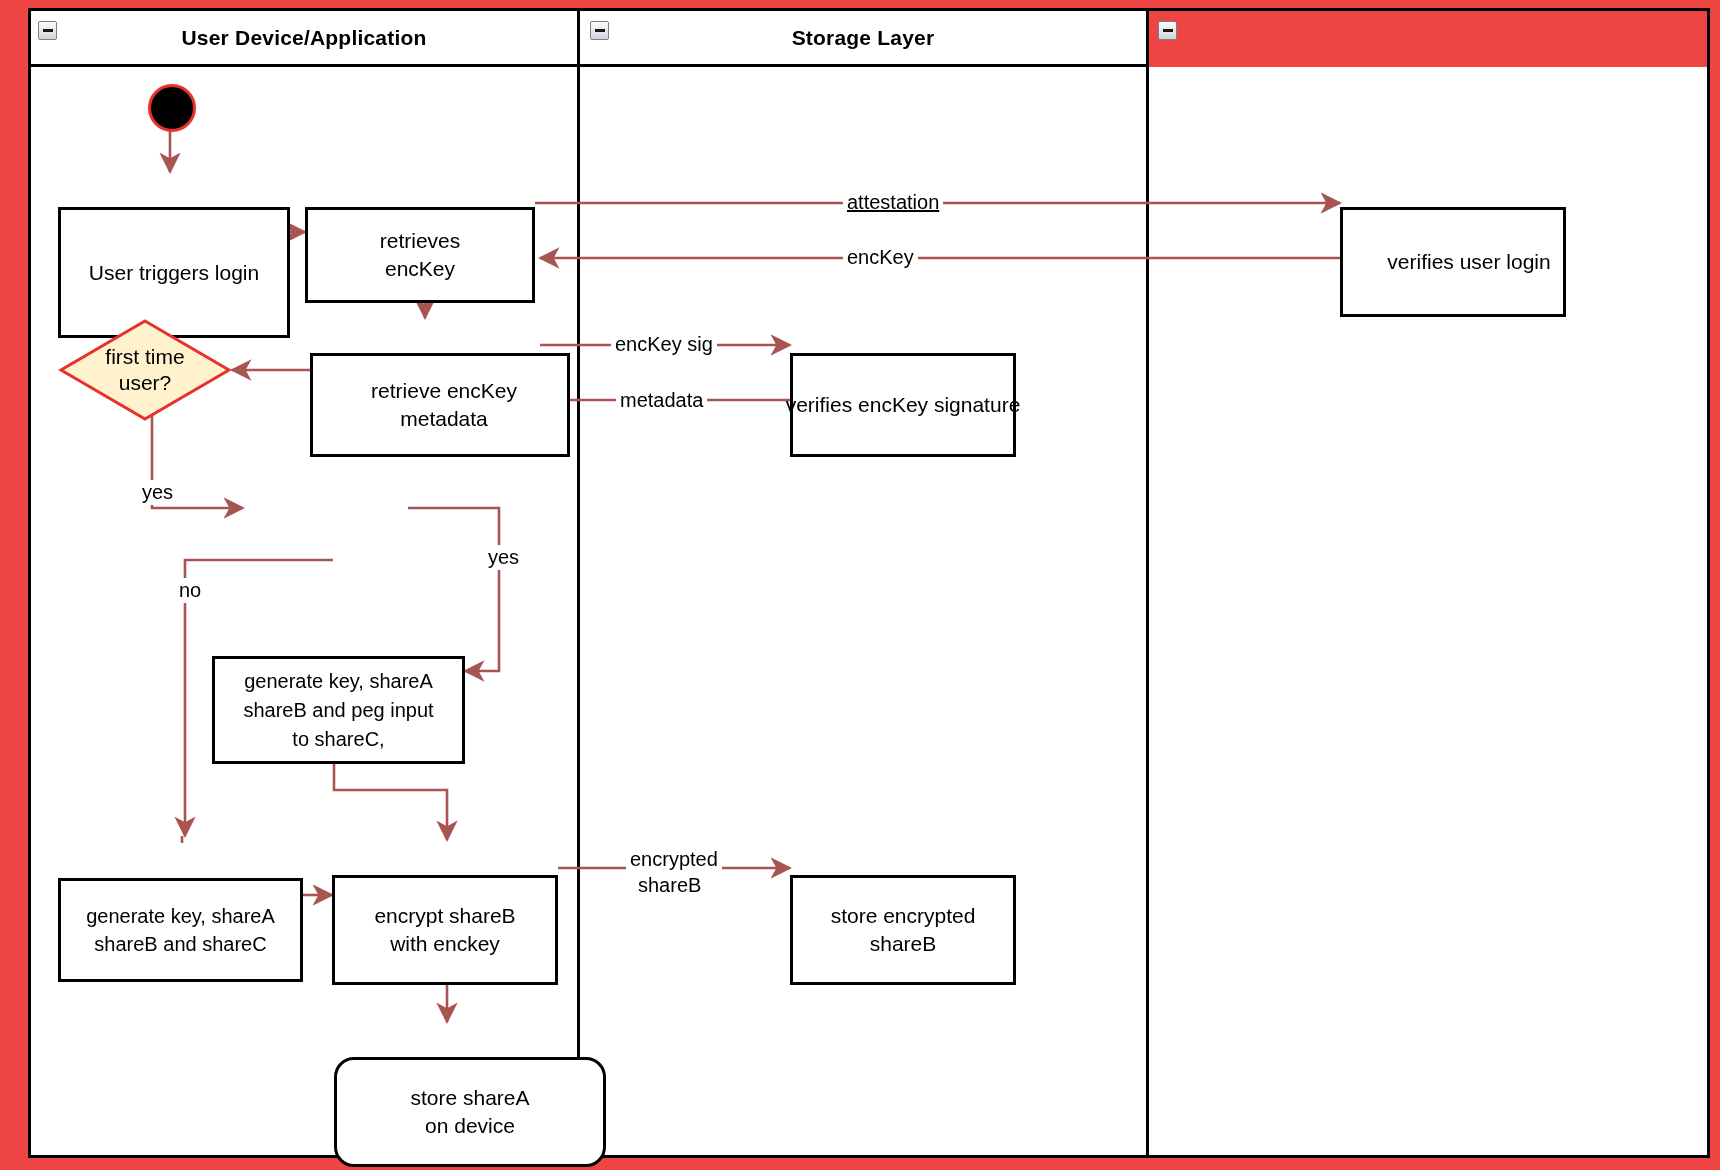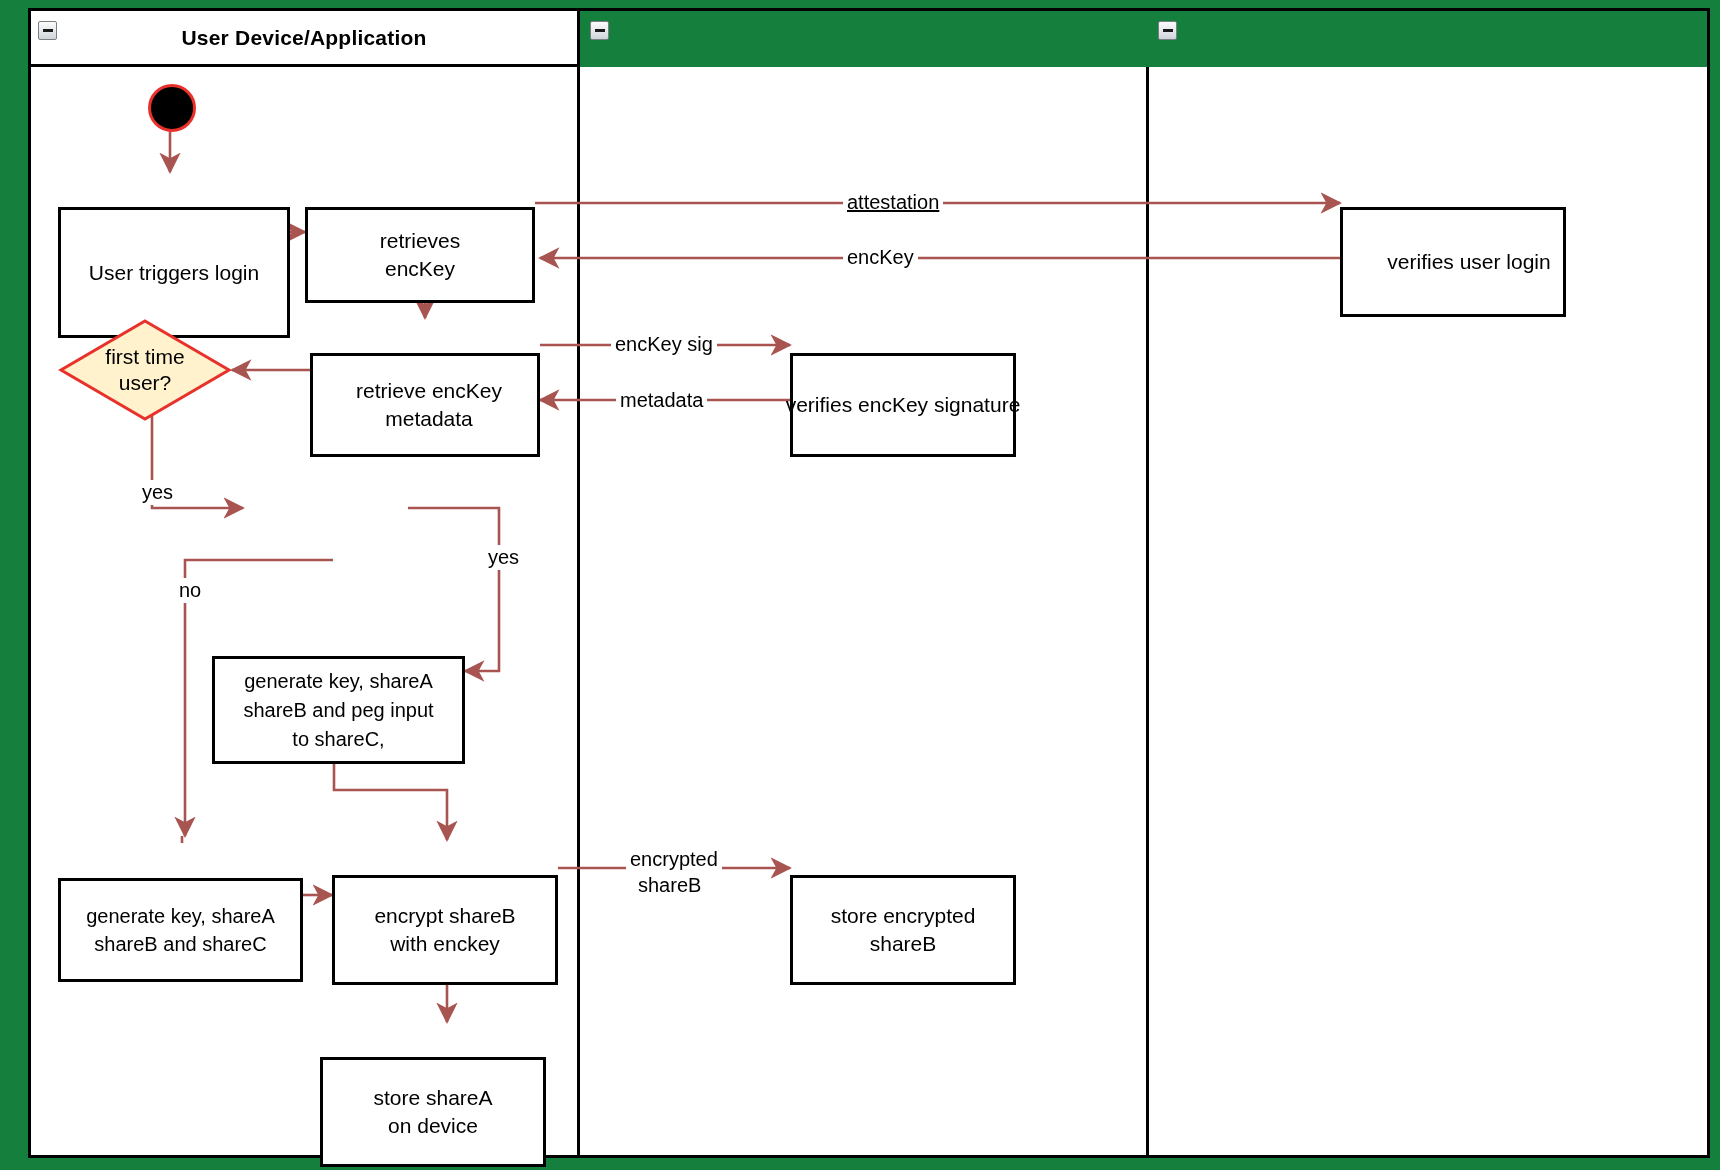--- a/index.html
+++ b/index.html
@@ -5,21 +5,21 @@
   html, body {
     margin: 0;
     padding: 0;
     background: #ffffff;
     font-family: "Liberation Sans", sans-serif;
   }
   #canvas {
     position: relative;
     width: 1720px;
     height: 1170px;
-    background: #15803d;
+    background: #ef4444;
     overflow: hidden;
   }
 
   
   .lane-frame {
     position: absolute;
     box-sizing: border-box;
     border: 3px solid #000000;
   }
   .lane-header {
@@ -141,20 +141,23 @@
 
   <div class="lane-frame" style="left:28px; top:8px; width:1682px; height:1150px;"></div>
 
   <div class="lane-header" style="left:31px; top:11px; width:549px;">
     <span class="lane-title">User Device/Application</span>
   </div>
   <div class="collapse-box" style="left:38px; top:21px;">
       <span class="bar"></span>
     </div>
 
+  <div class="lane-header" style="left:580px; top:11px; width:569px;">
+    <span class="lane-title">Storage Layer</span>
+  </div>
   <div class="collapse-box" style="left:590px; top:21px;">
       <span class="bar"></span>
     </div>
 
   <div class="collapse-box" style="left:1158px; top:21px;">
       <span class="bar"></span>
     </div>
 
   <div class="lane-body" style="left:31px; top:67px; width:549px; height:1088px;"></div>
   <div class="lane-body" style="left:580px; top:67px; width:569px; height:1088px;"></div>
@@ -206,21 +209,21 @@
 
   <div class="node" style="left:58px; top:172px; width:232px; height:131px;">
     <span class="txt">User triggers login</span>
   </div>
 
   <div class="node" style="left:305px; top:172px; width:230px; height:96px; flex-direction:column;">
     <span class="txt">retrieves</span>
     <span class="txt">encKey</span>
   </div>
 
-  <div class="node" style="left:310px; top:318px; width:230px; height:104px; flex-direction:column;padding-left:8px;">
+  <div class="node" style="left:310px; top:318px; width:260px; height:104px; flex-direction:column;padding-left:8px;">
     <span class="txt">retrieve encKey</span>
     <span class="txt">metadata</span>
   </div>
 
   <div class="decision" style="left:58px; top:318px; width:174px; height:104px;">
     <svg width="174" height="104" viewBox="0 0 174 104" xmlns="http://www.w3.org/2000/svg">
       <polygon points="87,3 171,52 87,101 3,52" fill="#fff2cc" stroke="#e8312a" stroke-width="3"></polygon>
     </svg>
     <div class="dlabel">
       <span>
@@ -240,21 +243,21 @@
   <div class="node" style="left:58px; top:843px; width:245px; height:104px; flex-direction:column; font-size:20px;">
     <span class="txt">generate key, shareA</span>
     <span class="txt">shareB and shareC</span>
   </div>
 
   <div class="node" style="left:332px; top:840px; width:226px; height:110px; flex-direction:column;">
     <span class="txt">encrypt shareB</span>
     <span class="txt">with enckey</span>
   </div>
 
-  <div class="node" style="left:320px; top:1022px; width:226px; height:110px; flex-direction:column;">
+  <div class="node" style="left:334px; top:1022px; width:272px; height:110px; flex-direction:column;border-radius:20px;">
     <span class="txt">store shareA</span>
     <span class="txt">on device</span>
   </div>
 
   <div class="node" style="left:790px; top:318px; width:226px; height:104px; overflow:visible;">
     <span class="txt" style="position:absolute; left:50%; top:50%; transform:translate(-50%,-50%);">verifies encKey signature</span>
   </div>
 
   <div class="node" style="left:790px; top:840px; width:226px; height:110px; flex-direction:column;">
     <span class="txt">store encrypted</span>

